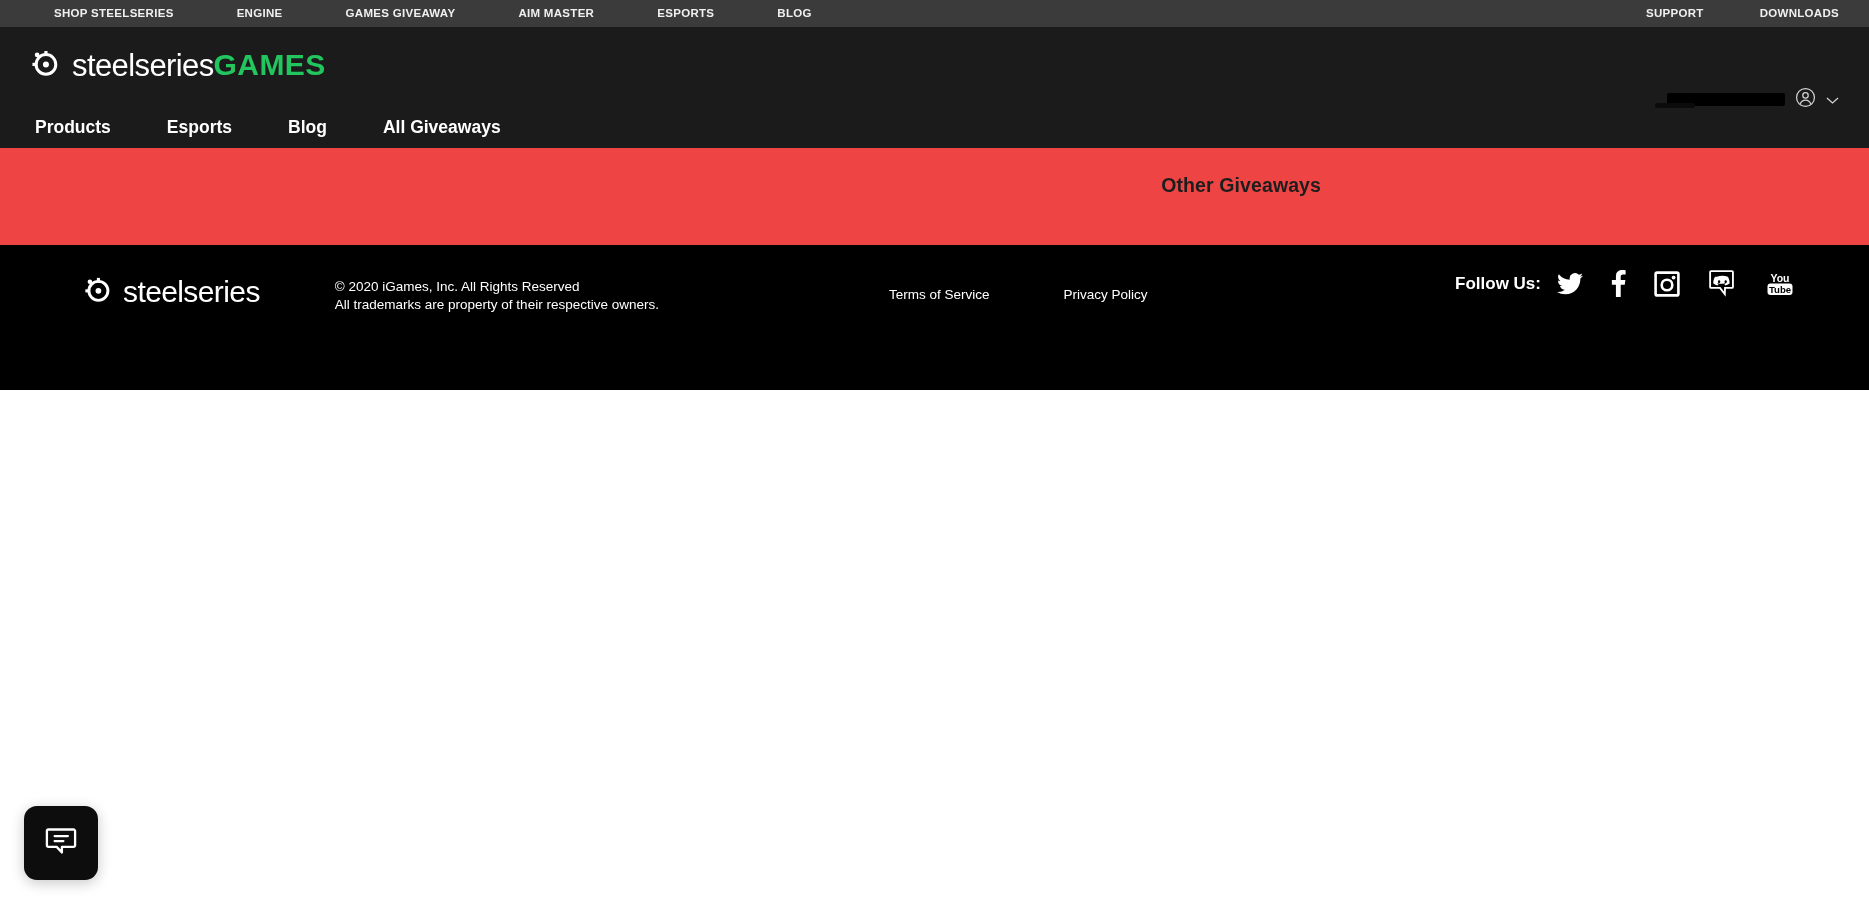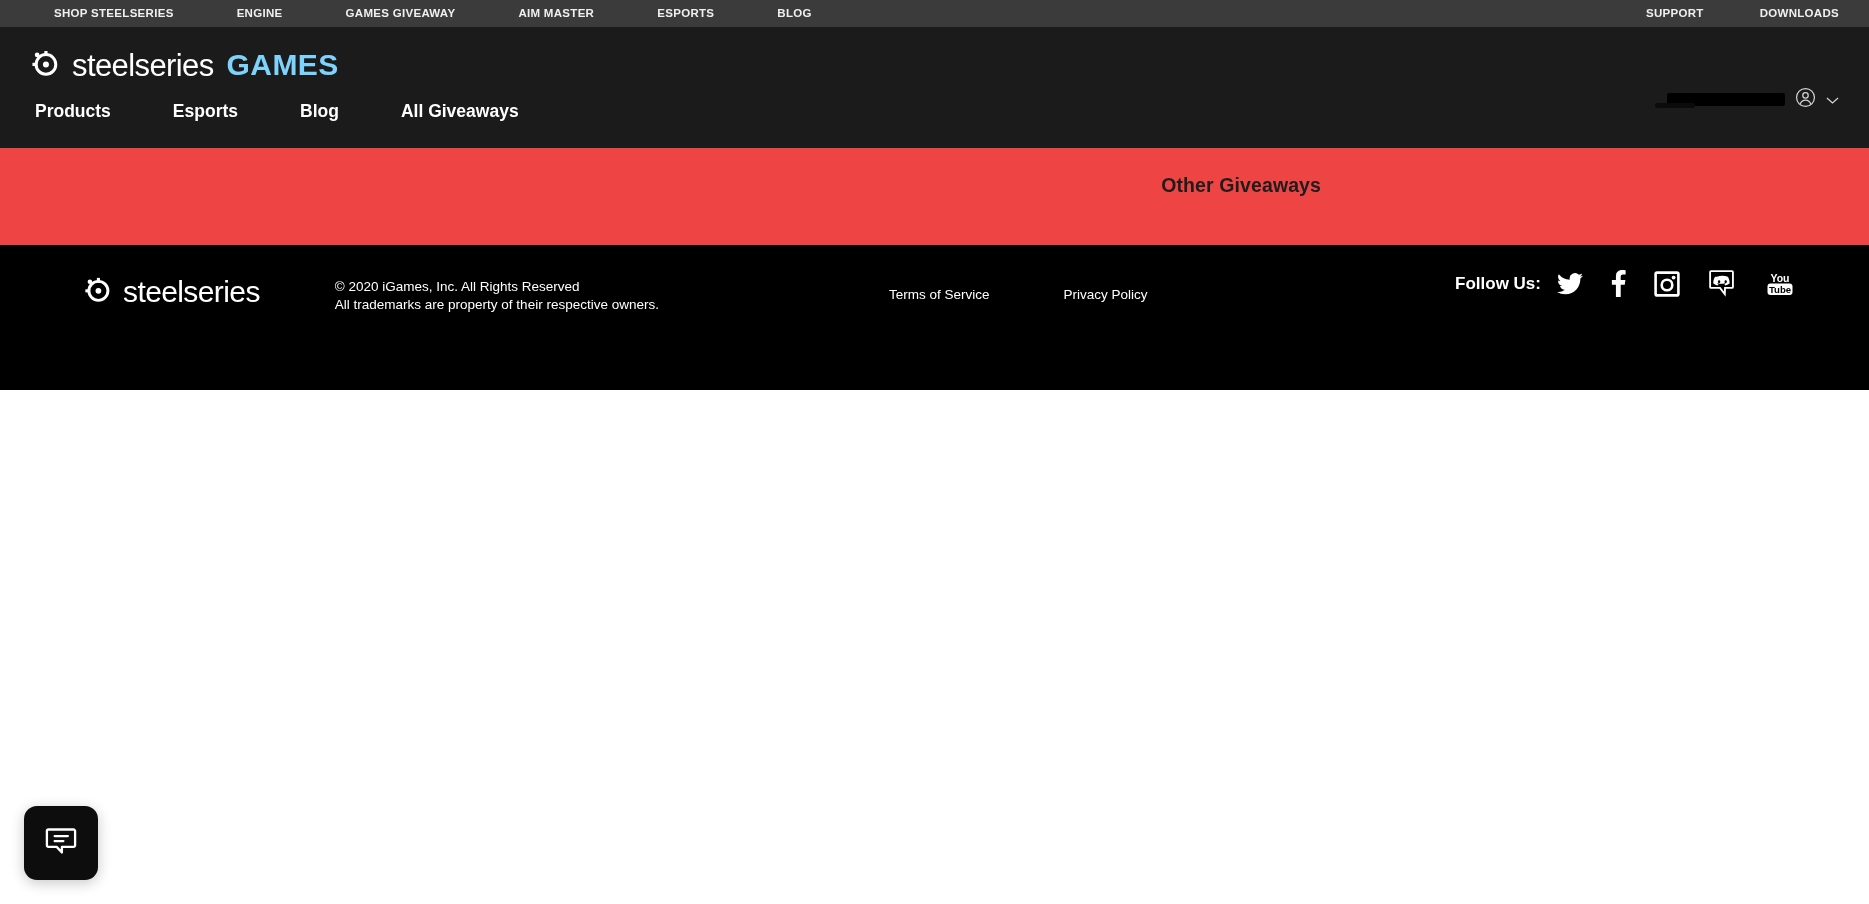--- a/index.html
+++ b/index.html
@@ -56,33 +56,32 @@
   }
   .ss-logo-mark { flex: 0 0 auto; margin-right: 12px; }
   .brand-word {
     color: #ffffff;
     font-size: 31px;
     font-weight: 400;
     letter-spacing: -0.6px;
     line-height: 1;
   }
   .brand-games {
-    color: #7dd3fc;
+    color: #22c55e;
     font-size: 30px;
     font-weight: 800;
     letter-spacing: 0.4px;
-    margin-left: 13px;
     line-height: 1;
   }
 
   .main-nav {
     display: flex;
     align-items: center;
-    gap: 14px;
-    margin-top: 14px;
+    gap: 8px;
+    margin-top: 30px;
   }
   .main-nav-link {
     color: #ffffff;
     font-size: 17.5px;
     font-weight: bold;
     padding: 0 24px;
     cursor: pointer;
     white-space: nowrap;
   }
   .main-nav-link:first-child { padding-left: 5px; }

